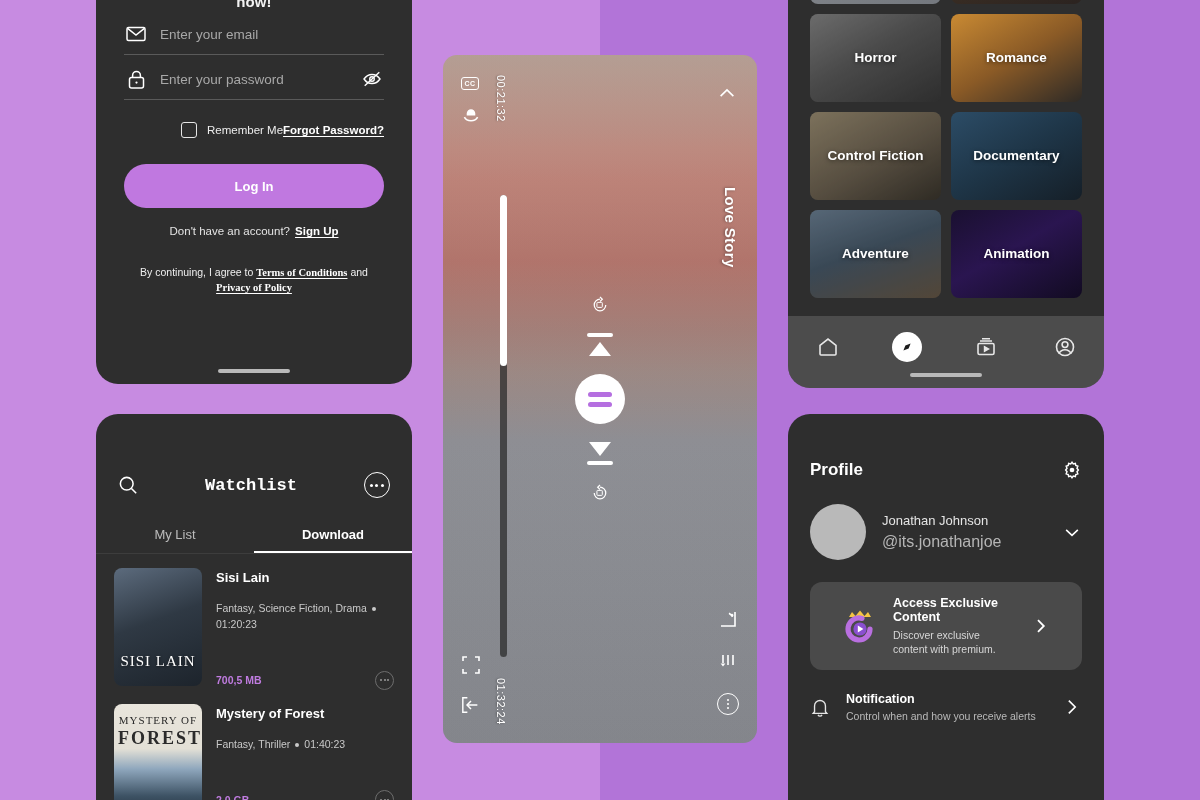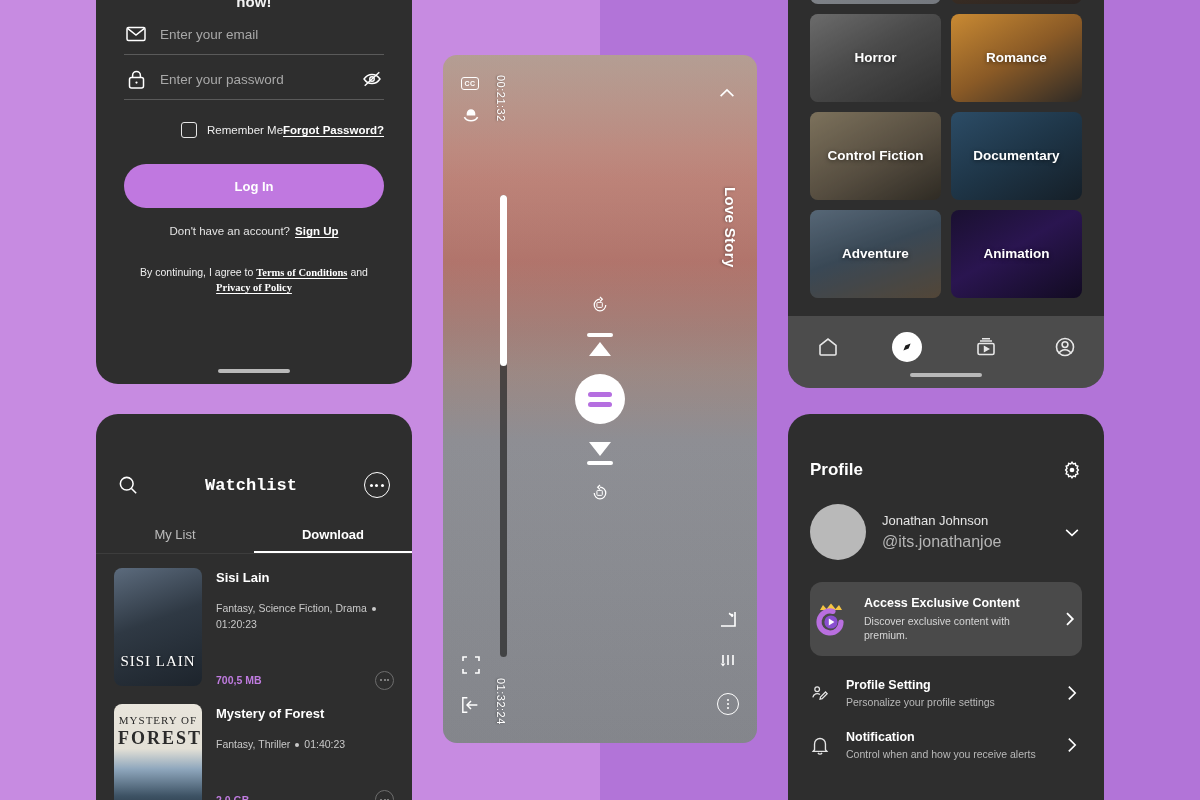--- a/index.html
+++ b/index.html
@@ -226,21 +226,21 @@
     padding: 46px 22px 0 22px;
   }
   .pf-title { font-size: 17px; font-weight: bold; }
   .pf-user { display: flex; align-items: center; gap: 16px; padding: 24px 22px 0 22px; }
   .avatar { width: 56px; height: 56px; border-radius: 50%; background: #b9b9b9; flex: none; }
   .pf-uinfo { flex: 1; }
   .pf-name { font-size: 13px; font-weight: normal; color: #e5e5e5; }
   .pf-handle { font-size: 16px; color: #b5b5b5; margin-top: 5px; }
   .premium-card {
     margin: 22px 22px 0 22px; background: #4a4a4a; border-radius: 12px;
-    display: flex; align-items: center; gap: 14px; padding: 14px 2px;
+    display: flex; align-items: center; gap: 14px; padding: 14px 31px;
   }
   .prem-logo { width: 38px; height: 38px; flex: none; position: relative; }
   .prem-text { flex: 1; }
   .prem-title { font-size: 12.5px; font-weight: bold; color: #fff; }
   .prem-sub { font-size: 10.5px; color: #d6d6d6; margin-top: 4px; line-height: 1.35; }
   .pf-row {
     display: flex; align-items: center; gap: 16px;
     padding: 22px 22px 0 22px;
   }
   .pf-rtext { flex: 1; }
@@ -562,49 +562,31 @@
       <span class="prem-title" style="display:block">Access Exclusive Content</span>
       <span class="prem-sub" style="display:block">Discover exclusive content with premium.</span>
     </span>
     <span class="ico chev-r">
       <svg width="18" height="18" viewBox="0 0 18 18" fill="none" stroke="#fff" stroke-width="1.8">
           <path d="M6 3.2 11.8 9 6 14.8"></path>
         </svg>
     </span>
   </div>
 
+
   <div class="pf-row">
     <span class="ico">
-      <svg width="24" height="24" viewBox="0 0 24 24" fill="none" stroke="#e4e4e4" stroke-width="1.5">
-        <circle cx="8.6" cy="7.4" r="2.8"></circle>
-          <path d="M3.4 17.2a5.4 5.4 0 0 1 8.6-3.4"></path>
-        <path d="M18.6 10.8 12.6 16.8l-.6 2.6 2.6-.6 6-6Z"></path>
+      <svg width="22" height="23" viewBox="0 0 22 23" fill="none" stroke="#e4e4e4" stroke-width="1.5">
+        <path d="M5 16.2V9.8a6 6 0 0 1 12 0v6.4l1.5 1.8H3.5Z"></path>
+          <path d="M8.8 19.6a2.5 2.5 0 0 0 4.4 0"></path>
       </svg>
     </span>
     <span class="pf-rtext">
-      <span class="pf-rtitle" style="display:block">Profile Setting</span>
-      <span class="pf-rsub" style="display:block">Personalize your profile settings</span>
+      <span class="pf-rtitle" style="display:block">Notification</span>
+      <span class="pf-rsub" style="display:block">Control when and how you receive alerts</span>
     </span>
     <span class="ico chev-r">
       <svg width="22" height="22" viewBox="0 0 22 22" fill="none" stroke="#fff" stroke-width="1.8">
           <path d="M7.5 4 14.5 11 7.5 18"></path>
         </svg>
     </span>
   </div>
-
-  <div class="pf-row">
-    <span class="ico">
-      <svg width="22" height="23" viewBox="0 0 22 23" fill="none" stroke="#e4e4e4" stroke-width="1.5">
-        <path d="M5 16.2V9.8a6 6 0 0 1 12 0v6.4l1.5 1.8H3.5Z"></path>
-          <path d="M8.8 19.6a2.5 2.5 0 0 0 4.4 0"></path>
-      </svg>
-    </span>
-    <span class="pf-rtext">
-      <span class="pf-rtitle" style="display:block">Notification</span>
-      <span class="pf-rsub" style="display:block">Control when and how you receive alerts</span>
-    </span>
-    <span class="ico chev-r">
-      <svg width="22" height="22" viewBox="0 0 22 22" fill="none" stroke="#fff" stroke-width="1.8">
-          <path d="M7.5 4 14.5 11 7.5 18"></path>
-        </svg>
-    </span>
-  </div>
 </div>
 
 </body></html>

